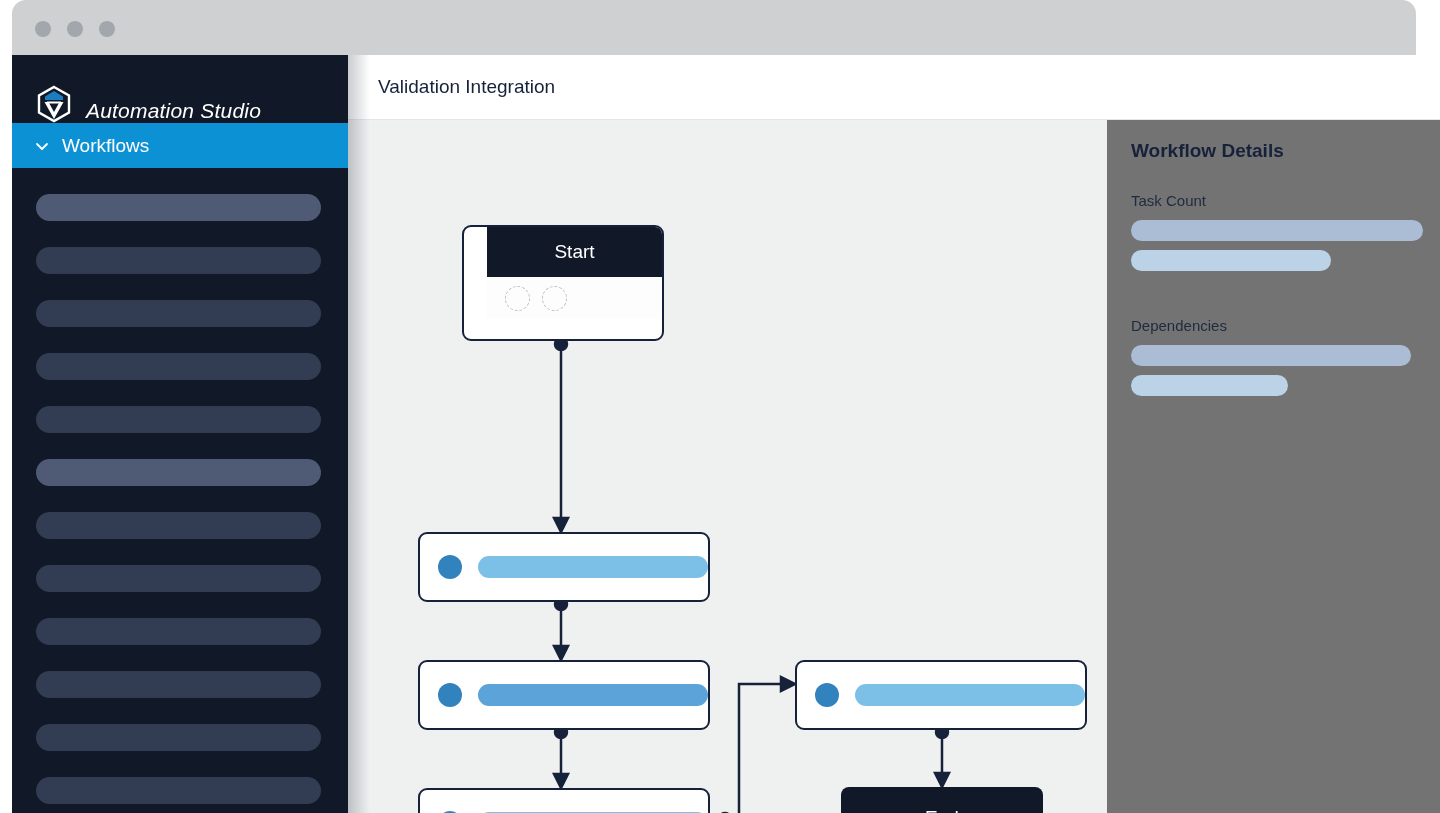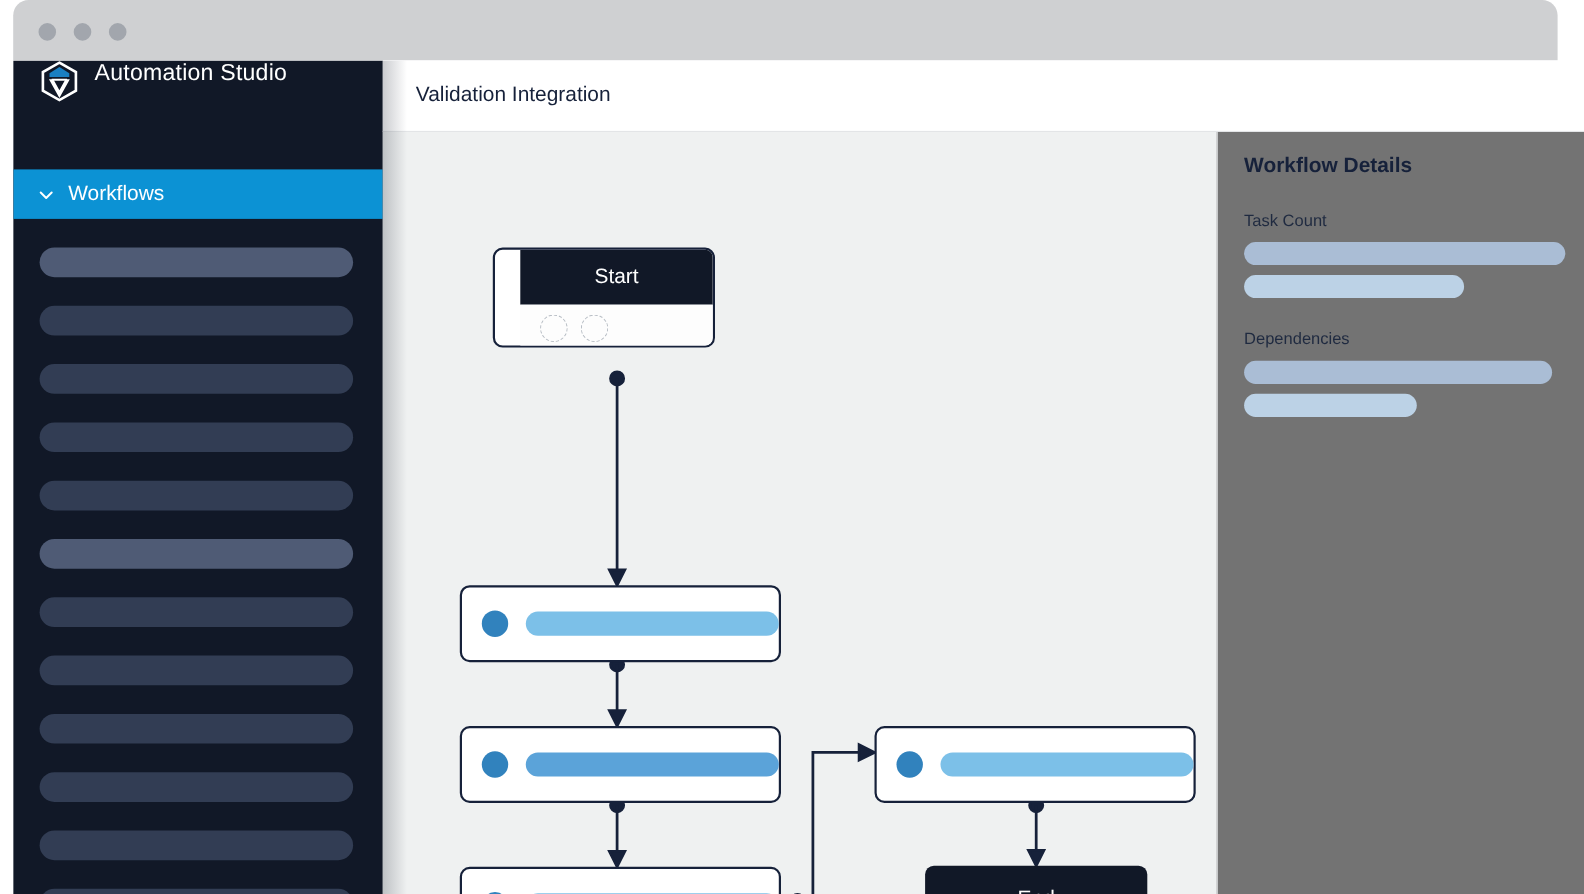--- a/index.html
+++ b/index.html
@@ -60,25 +60,26 @@
   .sidebar {
     position: absolute;
     left: 0;
     top: 0;
     width: 336px;
     height: 758px;
     background: #111827;
     overflow: hidden;
   }
   .brand {
-    height: 99px;
-    display: flex;
-    align-items: flex-start;
+    height: 68px;
+    display: flex;
+    align-items: flex-end;
     padding-left: 24px;
     gap: 14px;
+    font-style: italic;
   }
   .brand-logo { width: 36px; height: 38px; flex: 0 0 auto; }
   .brand-name {
     color: #ffffff;
     font-size: 21px;
     letter-spacing: .2px;
     white-space: nowrap;
   }
 
   .nav-section {
@@ -232,21 +233,21 @@
     background: #737373;
     padding: 20px 18px 0 24px;
     border-left: 1px solid #eceef0;
   }
   .details-title {
     font-size: 19px;
     font-weight: bold;
     color: #16213a;
     margin-bottom: 30px;
   }
-  .d-group { margin-bottom: 29px; }
+  .d-group { margin-bottom: 46px; }
   .d-label {
     font-size: 15px;
     color: #1f2a40;
     margin-bottom: 11px;
   }
   .sk-bar {
     height: 21px;
     border-radius: 11px;
     margin-bottom: 9px;
     background: #aabdd5;
@@ -339,21 +340,21 @@
             </g>
 
             <g>
               <circle cx="594" cy="612" r="6"></circle>
               <line x1="594" y1="612" x2="594" y2="653"></line>
               <path d="M587 653 L601 653 L594 667 Z"></path>
             </g>
           </g>
         </svg>
 
-      <div class="start-node" style="position: absolute; left: 100px; top: 105px; width: 202px; height: 91px; padding-left: 23px;">
+      <div class="start-node" style="position: absolute; left: 114px; top: 105px; width: 202px; height: 116px; padding-left: 23px;">
             <div class="start-head">
               <span>Start</span>
             </div>
             <div class="start-body">
               <div class="ghost-port"></div>
               <div class="ghost-port"></div>
             </div>
           </div>
           <div class="node" style="position: absolute; left: 70px; top: 412px; width: 292px; height: 70px;">
             <div class="task-row">

